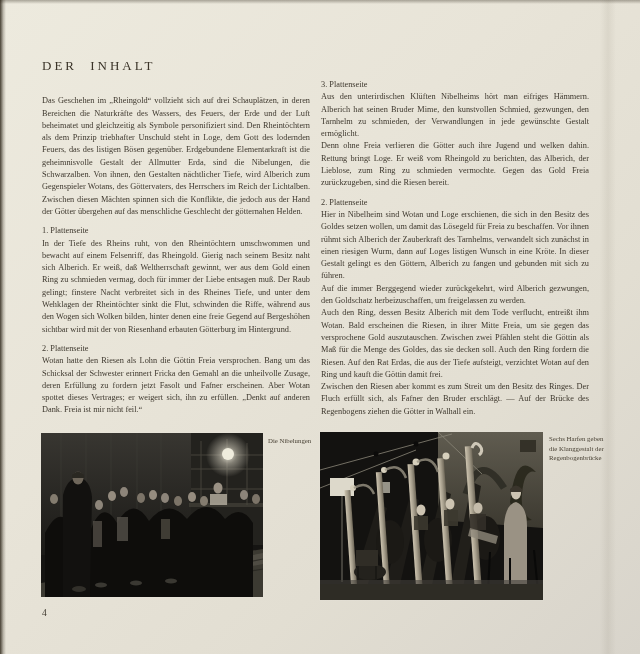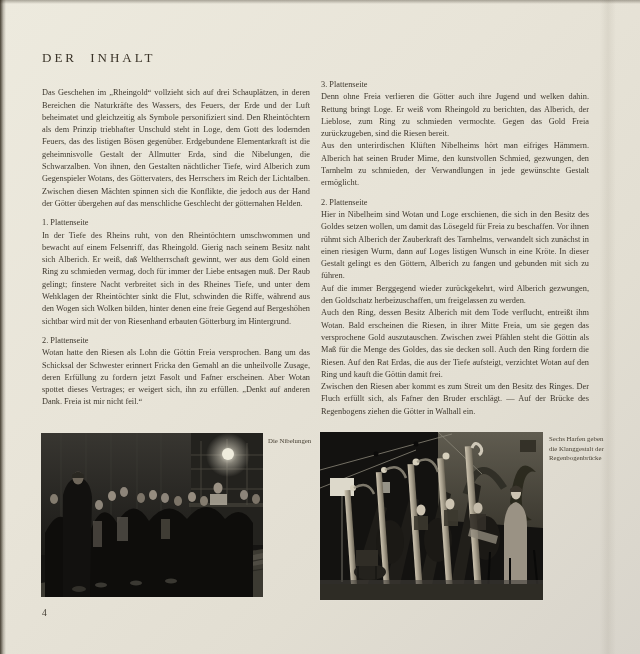--- a/index.html
+++ b/index.html
@@ -18,21 +18,21 @@
     background:linear-gradient(90deg,rgba(42,35,22,.85),rgba(42,35,22,.25) 55%,rgba(42,35,22,0));}
   .edge-top{position:absolute;left:0;top:0;width:640px;height:4px;
     background:linear-gradient(180deg,rgba(42,35,22,.35),rgba(42,35,22,0));}
   .fold{position:absolute;left:600px;top:0;width:16px;height:654px;
     background:linear-gradient(90deg,rgba(80,70,50,0),rgba(80,70,50,.08) 50%,rgba(80,70,50,0));}
   h1{
     margin:0 0 23px 0;font-size:13px;font-weight:normal;
     letter-spacing:3px;word-spacing:7px;color:#3a3328;
   }
   .col{position:absolute;width:268px;font-size:8.3px;line-height:12.3px;text-align:justify;}
-  .col1{left:42px;top:52px;}
+  .col1{left:42px;top:60px;}
   .col2{left:321px;top:47px;margin-top:32px;}
   .col p{margin:0;}
   .col h2{margin:7px 0 0 0;font-size:8.3px;line-height:12.3px;font-weight:normal;text-align:left;}
   .col h2.first{margin-top:0;}
   .photo{position:absolute;outline:1px solid rgba(255,255,255,.05);}
   .photo-left{left:41px;top:433px;width:222px;height:164px;}
   .photo-right{left:320px;top:432px;width:223px;height:168px;}
   .caption{position:absolute;font-size:6.8px;line-height:9.5px;color:#4a4336;text-align:left;}
   .caption-left{left:268px;top:436px;width:48px;}
   .caption-right{left:549px;top:434px;width:58px;}
@@ -51,22 +51,22 @@
     <h1>DER INHALT</h1>
     <p>Das Geschehen im „Rheingold“ vollzieht sich auf drei Schauplätzen, in deren Bereichen die Naturkräfte des Wassers, des Feuers, der Erde und der Luft beheimatet und gleichzeitig als Symbole personifiziert sind. Den Rheintöchtern als dem Prinzip triebhafter Unschuld steht in Loge, dem Gott des lodernden Feuers, das des listigen Bösen gegenüber. Erdgebundene Elementarkraft ist die geheimnisvolle Gestalt der Allmutter Erda, sind die Nibelungen, die Schwarzalben. Von ihnen, den Gestalten nächtlicher Tiefe, wird Alberich zum Gegenspieler Wotans, des Göttervaters, des Herrschers im Reich der Lichtalben. Zwischen diesen Mächten spinnen sich die Konflikte, die jedoch aus der Hand der Götter übergehen auf das menschliche Geschlecht der götternahen Helden.</p>
     <h2>1. Plattenseite</h2>
     <p>In der Tiefe des Rheins ruht, von den Rheintöchtern umschwommen und bewacht auf einem Felsenriff, das Rheingold. Gierig nach seinem Besitz naht sich Alberich. Er weiß, daß Weltherrschaft gewinnt, wer aus dem Gold einen Ring zu schmieden vermag, doch für immer der Liebe entsagen muß. Der Raub gelingt; finstere Nacht verbreitet sich in des Rheines Tiefe, und unter dem Wehklagen der Rheintöchter sinkt die Flut, schwinden die Riffe, während aus den Wogen sich Wolken bilden, hinter denen eine freie Gegend auf Bergeshöhen sichtbar wird mit der von Riesenhand erbauten Götterburg im Hintergrund.</p>
     <h2>2. Plattenseite</h2>
     <p>Wotan hatte den Riesen als Lohn die Göttin Freia versprochen. Bang um das Schicksal der Schwester erinnert Fricka den Gemahl an die unheilvolle Zusage, deren Erfüllung zu fordern jetzt Fasolt und Fafner erscheinen. Aber Wotan spottet dieses Vertrages; er weigert sich, ihn zu erfüllen. „Denkt auf anderen Dank. Freia ist mir nicht feil.“</p>
   </div>
 
   <div class="col col2">
     <h2 class="first">3. Plattenseite</h2>
+    <p>Aus den unterirdischen Klüften Nibelheims hört man eifriges Hämmern. Alberich hat seinen Bruder Mime, den kunstvollen Schmied, gezwungen, den Tarnhelm zu schmieden, der Verwandlungen in jede gewünschte Gestalt ermöglicht.</p>
     <p>Denn ohne Freia verlieren die Götter auch ihre Jugend und welken dahin. Rettung bringt Loge. Er weiß vom Rheingold zu berichten, das Alberich, der Lieblose, zum Ring zu schmieden vermochte. Gegen das Gold Freia zurückzugeben, sind die Riesen bereit.</p>
-    <p>Aus den unterirdischen Klüften Nibelheims hört man eifriges Hämmern. Alberich hat seinen Bruder Mime, den kunstvollen Schmied, gezwungen, den Tarnhelm zu schmieden, der Verwandlungen in jede gewünschte Gestalt ermöglicht.</p>
     <h2>2. Plattenseite</h2>
     <p>Hier in Nibelheim sind Wotan und Loge erschienen, die sich in den Besitz des Goldes setzen wollen, um damit das Lösegeld für Freia zu beschaffen. Vor ihnen rühmt sich Alberich der Zauberkraft des Tarnhelms, verwandelt sich zunächst in einen riesigen Wurm, dann auf Loges listigen Wunsch in eine Kröte. In dieser Gestalt gelingt es den Göttern, Alberich zu fangen und gebunden mit sich zu führen.</p>
     <p>Auf die immer Berggegend wieder zurückgekehrt, wird Alberich gezwungen, den Goldschatz herbeizuschaffen, um freigelassen zu werden.</p>
     <p>Auch den Ring, dessen Besitz Alberich mit dem Tode verflucht, entreißt ihm Wotan. Bald erscheinen die Riesen, in ihrer Mitte Freia, um sie gegen das versprochene Gold auszutauschen. Zwischen zwei Pfählen steht die Göttin als Maß für die Menge des Goldes, das sie decken soll. Auch den Ring fordern die Riesen. Auf den Rat Erdas, die aus der Tiefe aufsteigt, verzichtet Wotan auf den Ring und kauft die Göttin damit frei.</p>
     <p>Zwischen den Riesen aber kommt es zum Streit um den Besitz des Ringes. Der Fluch erfüllt sich, als Fafner den Bruder erschlägt. — Auf der Brücke des Regenbogens ziehen die Götter in Walhall ein.</p>
   </div>
 
   <div class="photo photo-left">
     <svg width="222" height="164" viewBox="0 0 222 164">
       <defs>

